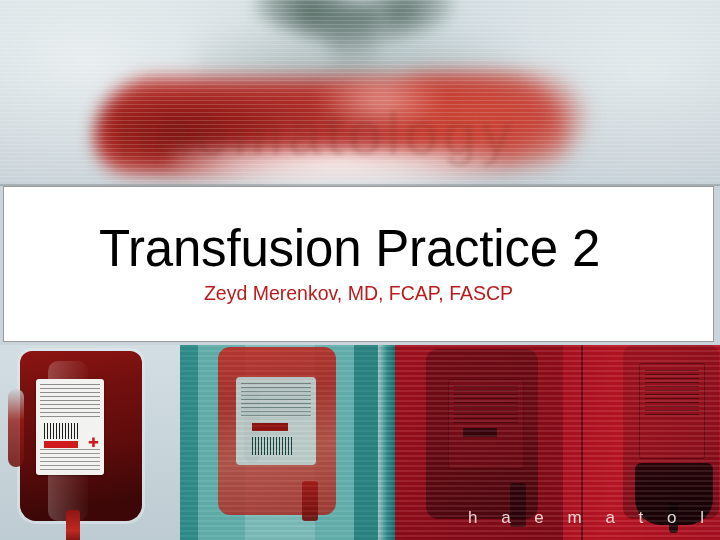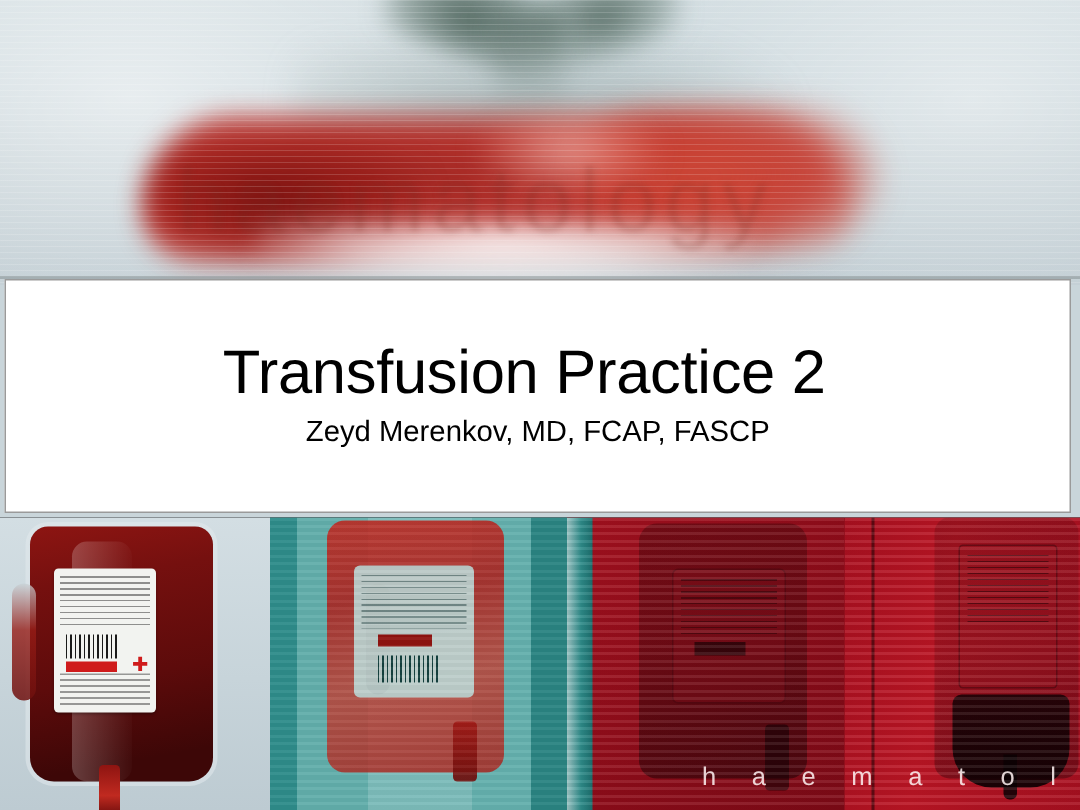--- a/index.html
+++ b/index.html
@@ -211,32 +211,32 @@
     height: 156px;
     background: #ffffff;
     border: 1px solid #9a9a9a;
     box-sizing: border-box;
     display: flex;
     flex-direction: column;
     align-items: center;
     justify-content: center;
   }
   #slide-title {
-    font-size: 41px;
+    font-size: 51px;
     line-height: 1.04;
     color: #000000;
     font-weight: 400;
     letter-spacing: -0.2px;
     margin: 0 18px 6px 0;
     text-align: right;
   }
   .subtitle-line {
     font-size: 19.5px;
     line-height: 1.28;
-    color: #000000;
+    color: #b91c1c;
     font-weight: 400;
     text-align: center;
   }
 
   
   #strip {
     position: absolute;
     left: 0;
     top: 345px;
     width: 720px;

